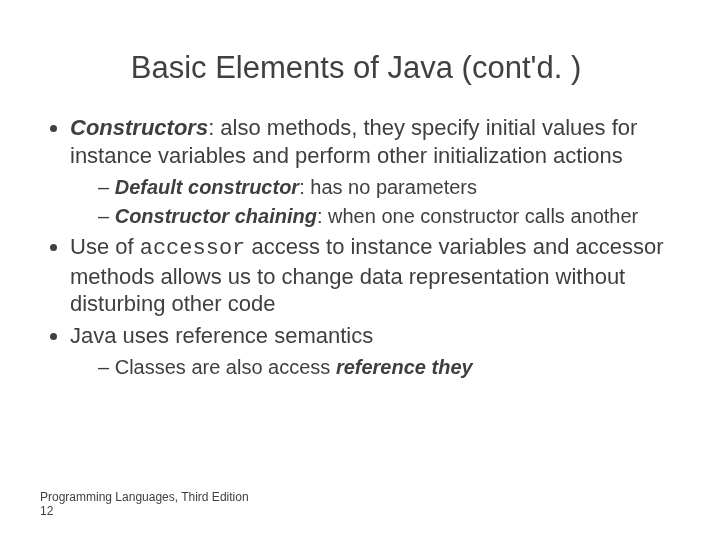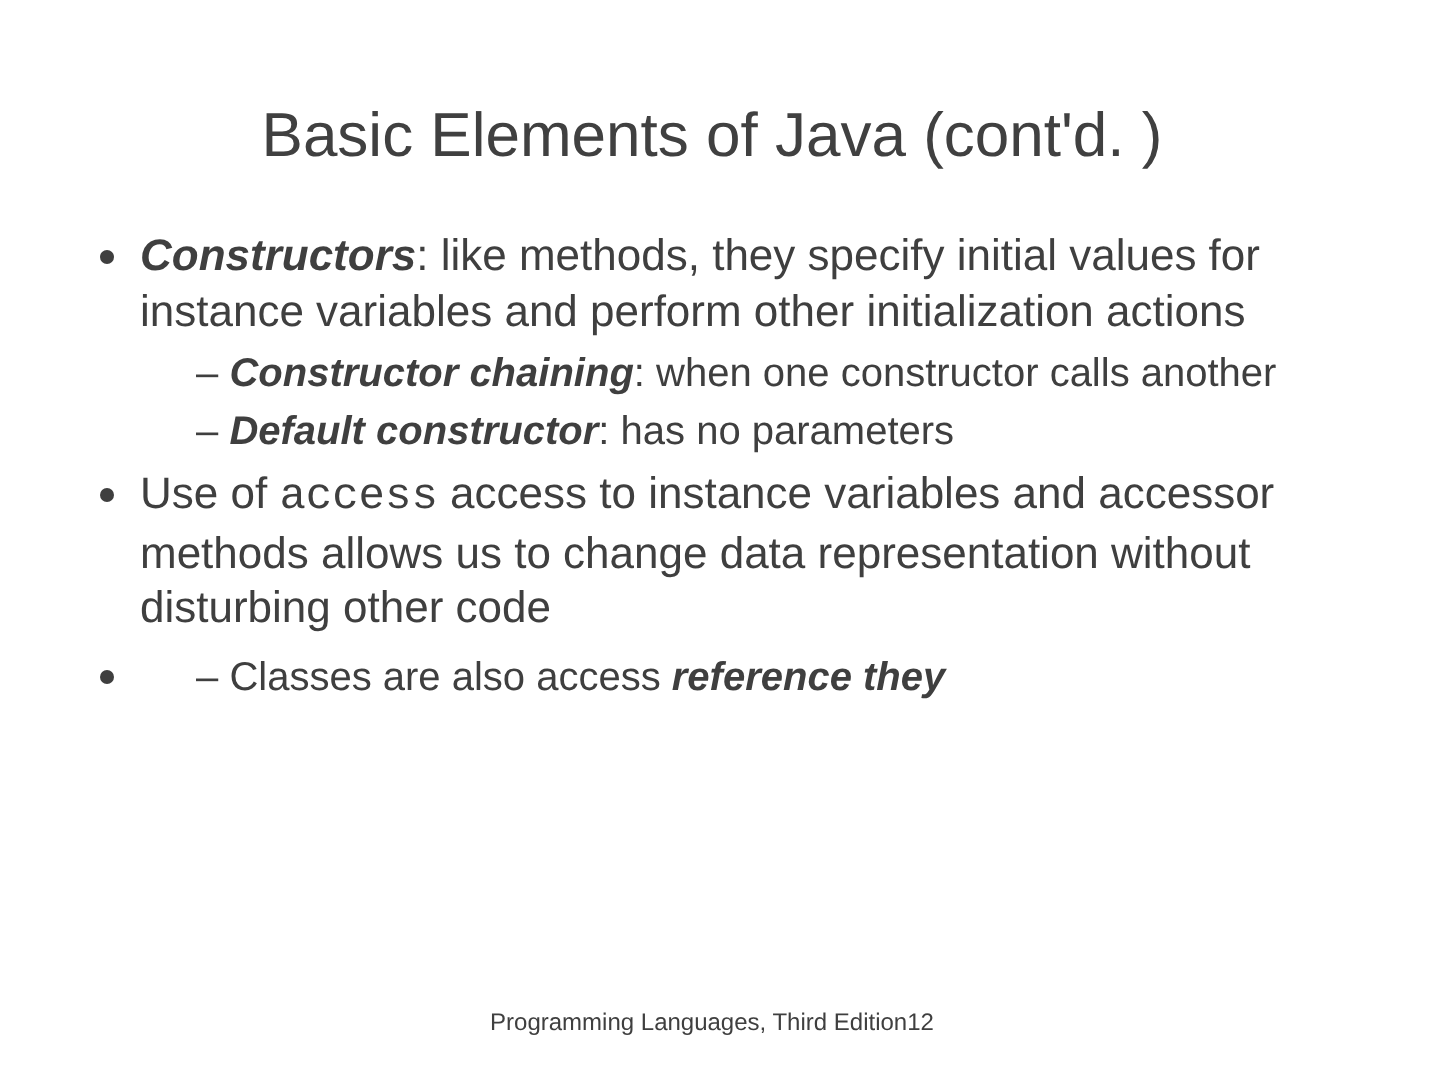--- a/index.html
+++ b/index.html
@@ -52,41 +52,43 @@
   .b { font-weight: bold; font-style: italic; }
   .mono { font-family: "Courier New", Courier, monospace; }
   .footer {
     position: absolute;
     bottom: 22px;
     left: 40px;
     right: 40px;
     font-size: 12px;
     color: #3f3f3f;
     display: flex;
-    justify-content: center;
+    justify-content: flex-end;
+    flex-direction: column;
   }
 </style>
 </head>
 <body>
 
 <div class="slide">
   <h1 class="title">Basic Elements of Java (cont'd. )</h1>
 
   <ul class="lvl1">
     <li>
-      <span class="b">Constructors</span><span>: like methods, they specify initial values for instance variables and perform other initialization actions</span>
+      <span class="b">Constructors</span><span>: also methods, they specify initial values for instance variables and perform other initialization actions</span>
       <ul class="lvl2">
+        <li><span class="b">Default constructor</span><span>: has no parameters</span></li>
         <li><span class="b">Constructor chaining</span><span>: when one constructor calls another</span></li>
-        <li><span class="b">Default constructor</span><span>: has no parameters</span></li>
       </ul>
     </li>
     <li>
-      <span>Use of </span><span class="mono">access</span><span> access to instance variables and accessor methods allows us to change data representation without disturbing other code</span>
+      <span>Use of </span><span class="mono">accessor</span><span> access to instance variables and accessor methods allows us to change data representation without disturbing other code</span>
     </li>
     <li>
+      <span>Java uses reference semantics</span>
       <ul class="lvl2">
         <li><span>Classes are also access </span><span class="b">reference they</span></li>
       </ul>
     </li>
   </ul>
 
   <div class="footer">
     <span>Programming Languages, Third Edition</span>
     <span>12</span>
   </div>

